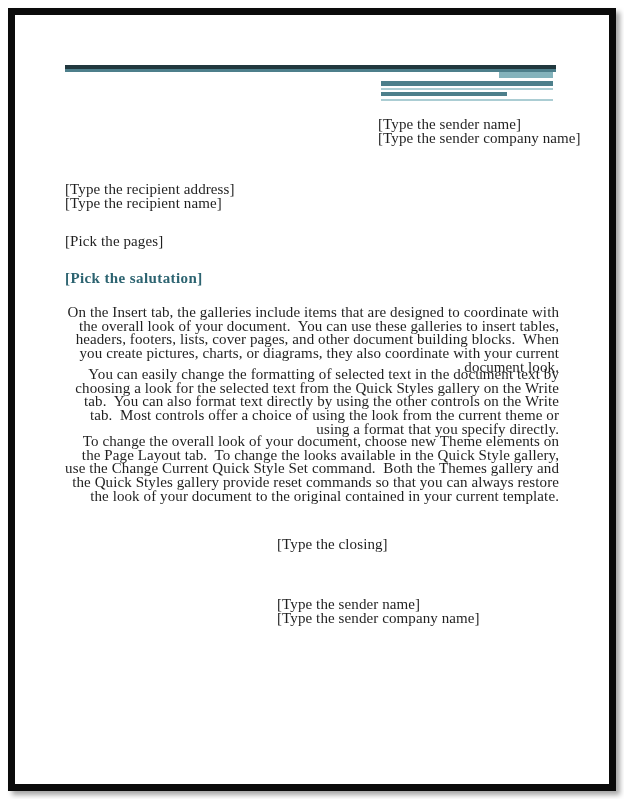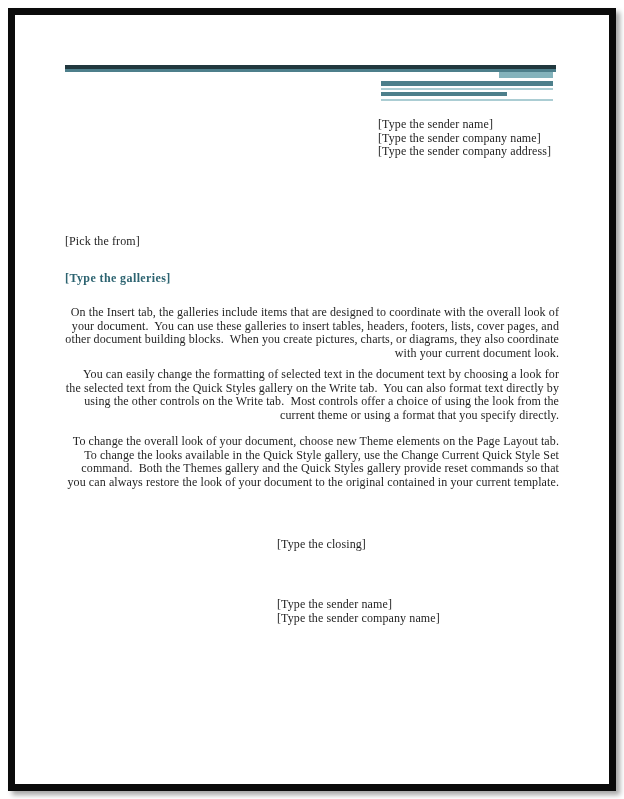--- a/index.html
+++ b/index.html
@@ -23,21 +23,21 @@
   .page {
     position: relative;
     width: 100%;
     height: 100%;
     background: #ffffff;
     overflow: hidden;
   }
   .bar { position: absolute; }
   .txt {
     position: absolute;
-    font-size: 12px;
+    font-size: 15px;
     line-height: 13.7px;
     color: #1f1f1f;
     letter-spacing: 0.1px;
   }
   .placeholder-line { display: block; white-space: nowrap; }
   .salutation {
     font-weight: bold;
     letter-spacing: 0.4px;
   }
   .para {
@@ -56,27 +56,30 @@
     <div class="bar" style="left:50px; top:53.5px; width:491px; height:3px; background:#4d7f8b;"></div>
     <div class="bar" style="left:484px; top:56.5px; width:54px; height:6px; background:#84b3bc;"></div>
     <div class="bar" style="left:366px; top:66px; width:172px; height:4.5px; background:#4d7f8b;"></div>
     <div class="bar" style="left:366px; top:73px; width:172px; height:1.5px; background:#abcdd3;"></div>
     <div class="bar" style="left:366px; top:76.5px; width:126px; height:4px; background:#4d7f8b;"></div>
     <div class="bar" style="left:366px; top:84px; width:172px; height:1.5px; background:#abcdd3;"></div>
 
     <div class="txt" style="left:363px; top:103px;">
       <span class="placeholder-line">[Type the sender name]</span>
       <span class="placeholder-line">[Type the sender company name]</span>
-      <span class="placeholder-line">[Type the sender company address]</span>
     </div>
 
+    <div class="txt" style="left:50px; top:168px;">
+      <span class="placeholder-line">[Type the recipient address]</span>
+      <span class="placeholder-line">[Type the recipient name]</span>
+    </div>
 
-    <div class="txt" style="left:50px; top:220px;">[Pick the from]</div>
+    <div class="txt" style="left:50px; top:220px;">[Pick the pages]</div>
 
-    <div class="txt salutation" style="left:50px; top:257px; color:#2c6370;">[Type the galleries]</div>
+    <div class="txt salutation" style="left:50px; top:257px; color:#2c6370;">[Pick the salutation]</div>
 
     <div class="txt para" style="left:50px; top:291px;">On the Insert tab, the galleries include items that are designed to coordinate with the overall look of your document.  You can use these galleries to insert tables, headers, footers, lists, cover pages, and other document building blocks.  When you create pictures, charts, or diagrams, they also coordinate with your current document look.</div>
     <div class="txt para" style="left:50px; top:353px;">You can easily change the formatting of selected text in the document text by choosing a look for the selected text from the Quick Styles gallery on the Write tab.  You can also format text directly by using the other controls on the Write tab.  Most controls offer a choice of using the look from the current theme or using a format that you specify directly.</div>
     <div class="txt para" style="left:50px; top:420px;">To change the overall look of your document, choose new Theme elements on the Page Layout tab.  To change the looks available in the Quick Style gallery, use the Change Current Quick Style Set command.  Both the Themes gallery and the Quick Styles gallery provide reset commands so that you can always restore the look of your document to the original contained in your current template.</div>
 
     <div class="txt" style="left:262px; top:523px;text-align:center;">[Type the closing]</div>
 
     <div class="txt" style="left:262px; top:583px;">
       <span class="placeholder-line">[Type the sender name]</span>
       <span class="placeholder-line">[Type the sender company name]</span>

